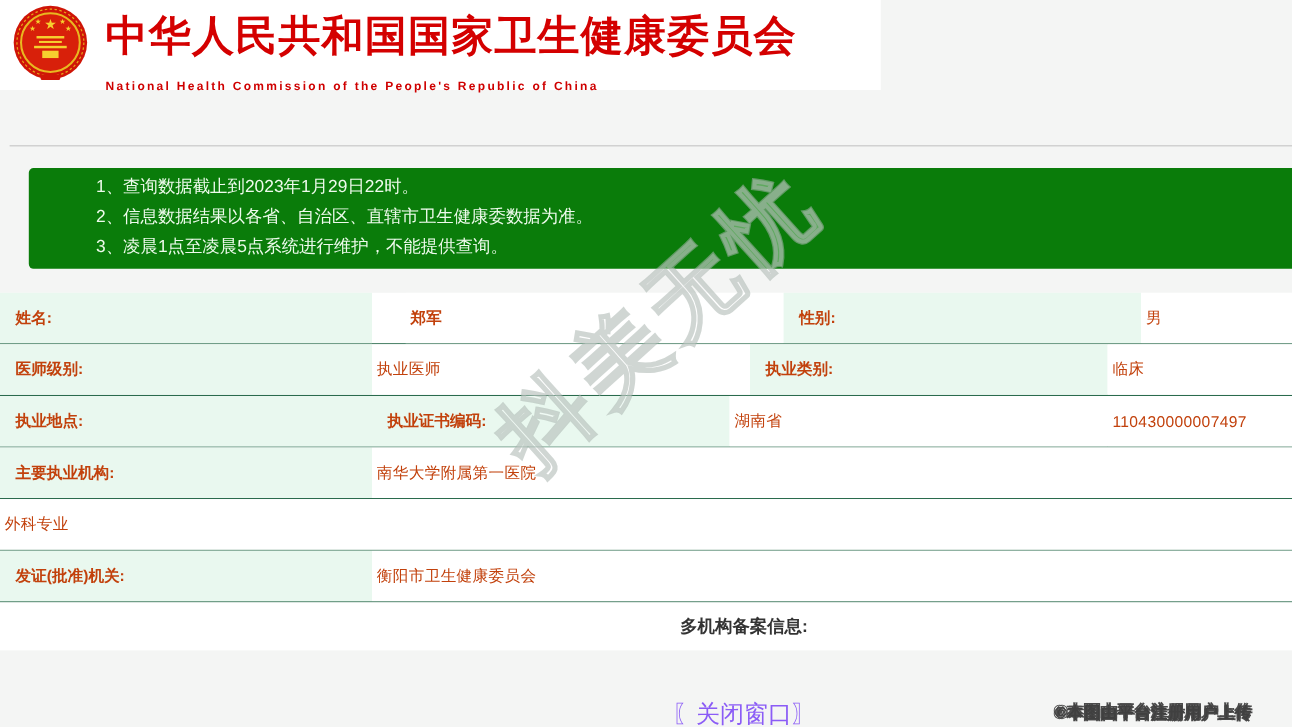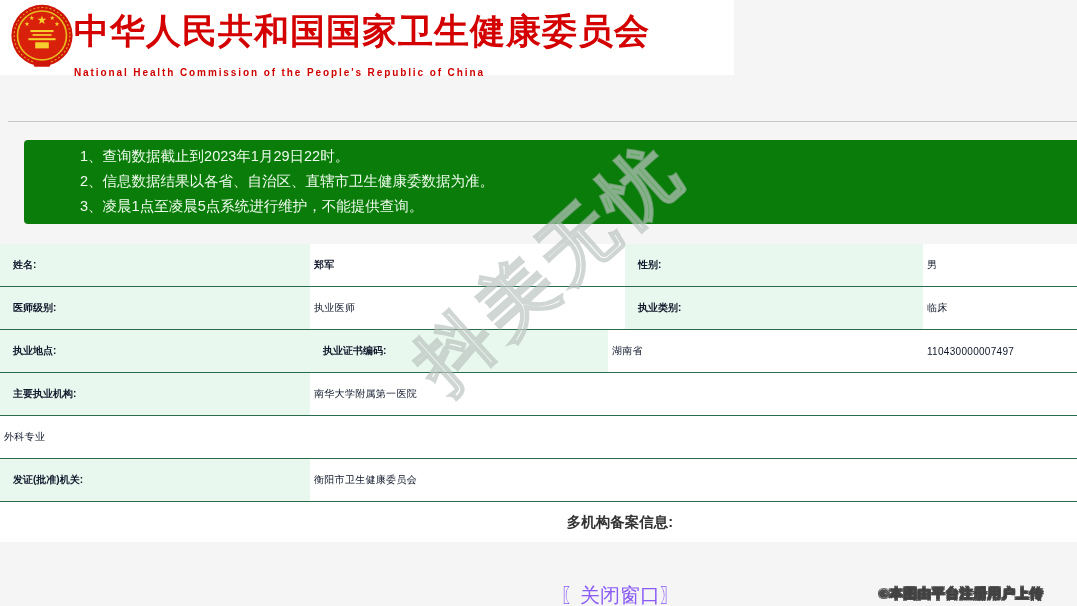--- a/index.html
+++ b/index.html
@@ -10,21 +10,21 @@
     position: relative;
   }
   .page { position: absolute; top: 0; left: 0; width: 1240px; height: 606px; }
 
   
   .header-box {
     position: absolute; top: 0; left: 0; width: 734px; height: 75px;
     background: #ffffff;
   }
   .emblem { position: absolute; left: 8px; top: 3px; width: 68px; height: 69px; }
-  .title-wrap { position: absolute; left: 74px; top: 12px; width: 640px; }
+  .title-wrap { position: absolute; left: 88px; top: 12px; width: 640px; }
   .title-cn {
     font-size: 35px; font-weight: bold; color: #d40000;
     letter-spacing: 1px; line-height: 38px; white-space: nowrap;
   }
   .title-en {
     font-size: 10px; font-weight: bold; color: #cf0000;
     letter-spacing: 1.9px; margin-top: 17px; white-space: nowrap;
   }
 
   .divider {
@@ -42,30 +42,30 @@
   .notice div { white-space: nowrap; }
 
   
   .info-table { position: absolute; top: 244px; left: 0; width: 1240px; }
   .trow {
     display: flex; height: 43px; align-items: stretch;
     border-bottom: 1px solid #2a6b4d; background: #ffffff;
   }
   .cell {
     display: flex; align-items: center;
-    font-size: 10px; color: #0f172a; overflow: hidden; white-space: nowrap;
+    font-size: 13px; color: #c2410c; overflow: hidden; white-space: nowrap;
   }
   .cell.label { background: #e9f8ef; font-weight: bold; padding-left: 13px; }
   .cell.value { background: #ffffff; padding-left: 4px; letter-spacing: 0.3px; }
   .c1 { width: 310px; }
   .c2 { width: 315px; }
   .c3 { width: 298px; }
   .c4 { flex: 1; }
   .c2.wide { width: auto; flex: 1; }
-  .cell.bold { font-weight: bold; }
+  .cell.bold { font-weight: bold; margin-left: 28px; }
 
   .footer-row {
     position: absolute; top: 502px; left: 0; width: 1240px; height: 40px;
     background: #ffffff; display: flex; align-items: center; justify-content: center;
     font-size: 14.5px; font-weight: bold; color: #333;
   }
 
   .close-row {
     position: absolute; top: 582px; left: 0; width: 1240px;
     text-align: center;

